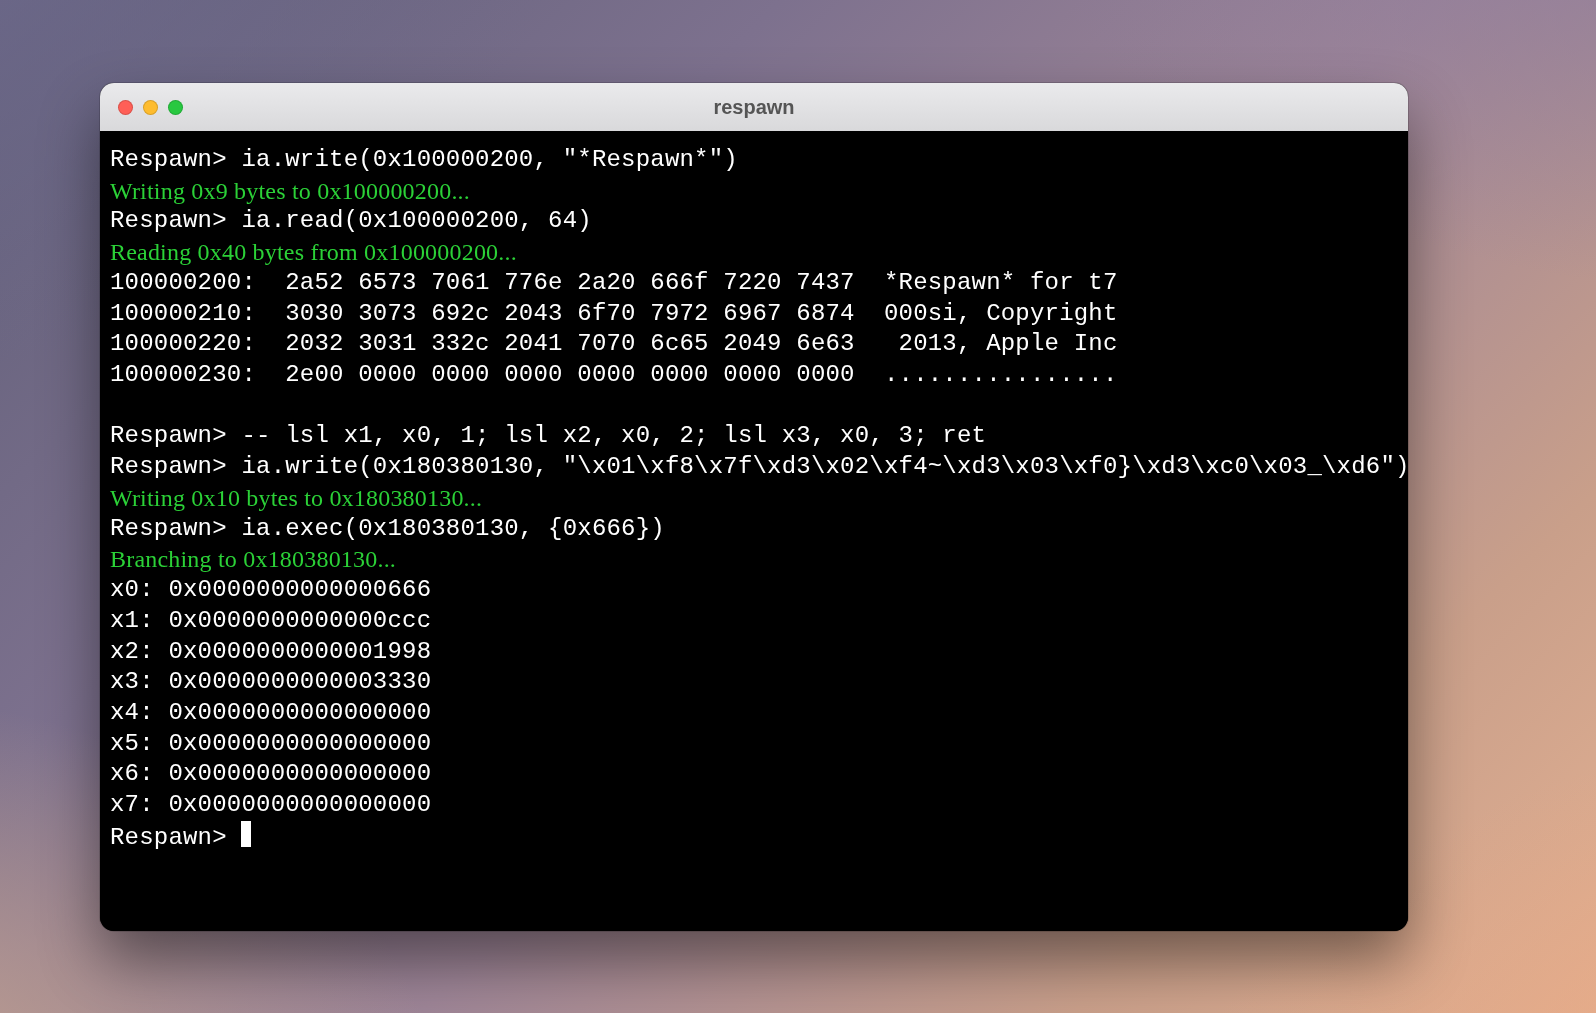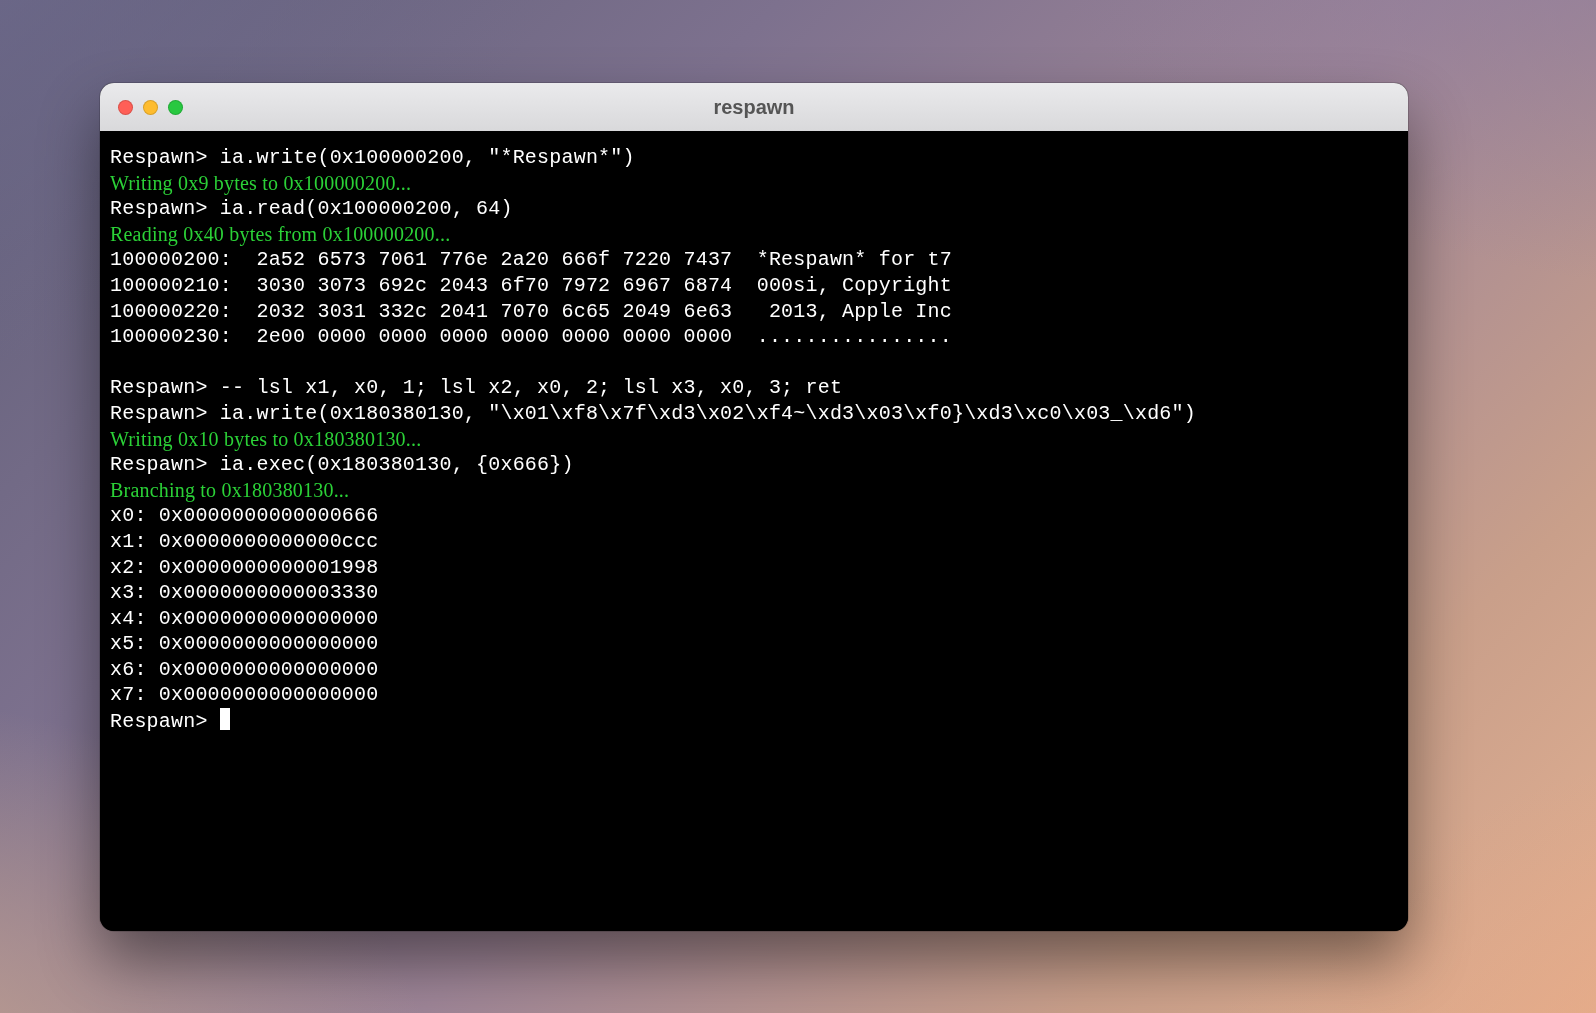--- a/index.html
+++ b/index.html
@@ -67,21 +67,21 @@
     pointer-events: none;
   }
   .term {
     position: absolute;
     top: 48px;
     left: 0; right: 0; bottom: 0;
     background: #000;
     color: #fff;
     padding: 14px 10px 10px 10px;
     font-family: "SF Mono", ui-monospace, Menlo, Consolas, "Liberation Mono", monospace;
-    font-size: 20px;
+    font-size: 24px;
     line-height: 1.28;
     letter-spacing: 0.2px;
     white-space: pre;
   }
   .g { color: #2bd137; font-family: Liberation Serif, serif; }
   .w { color: #ffffff; }
   .line { display: block; }
   .blank { display: block; height: 1.28em; }
   .cursor {
     display: inline-block;

